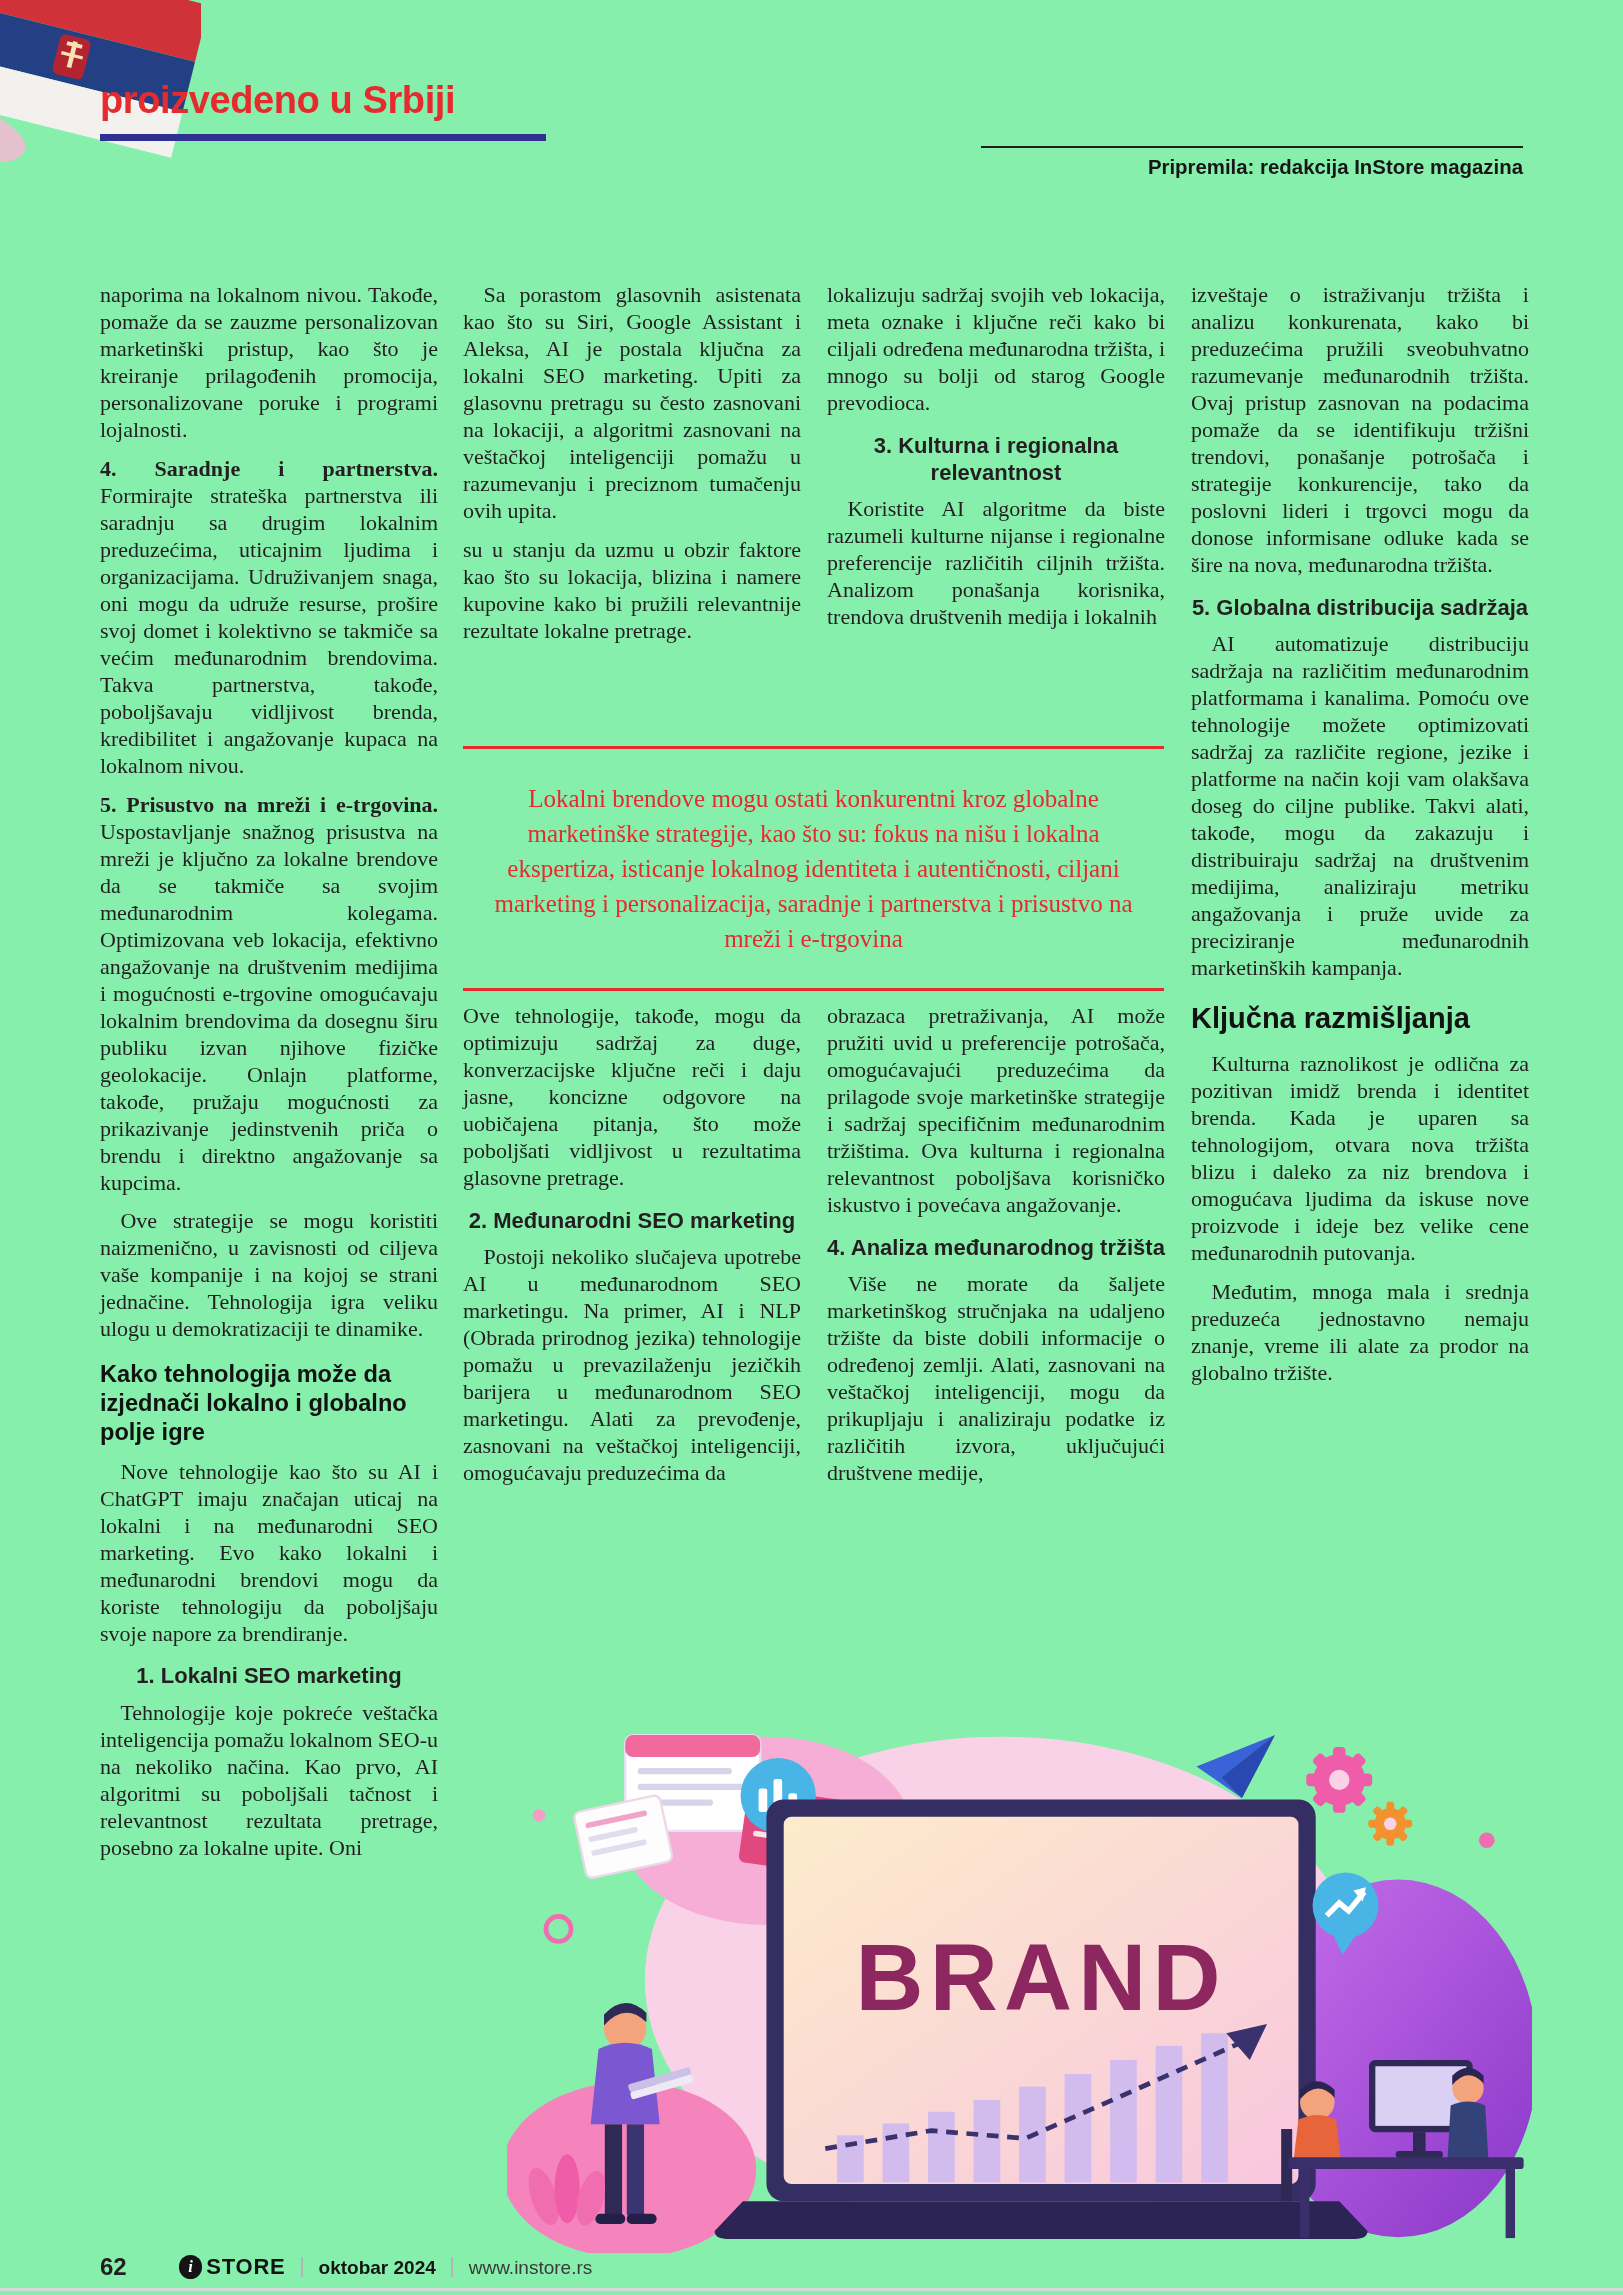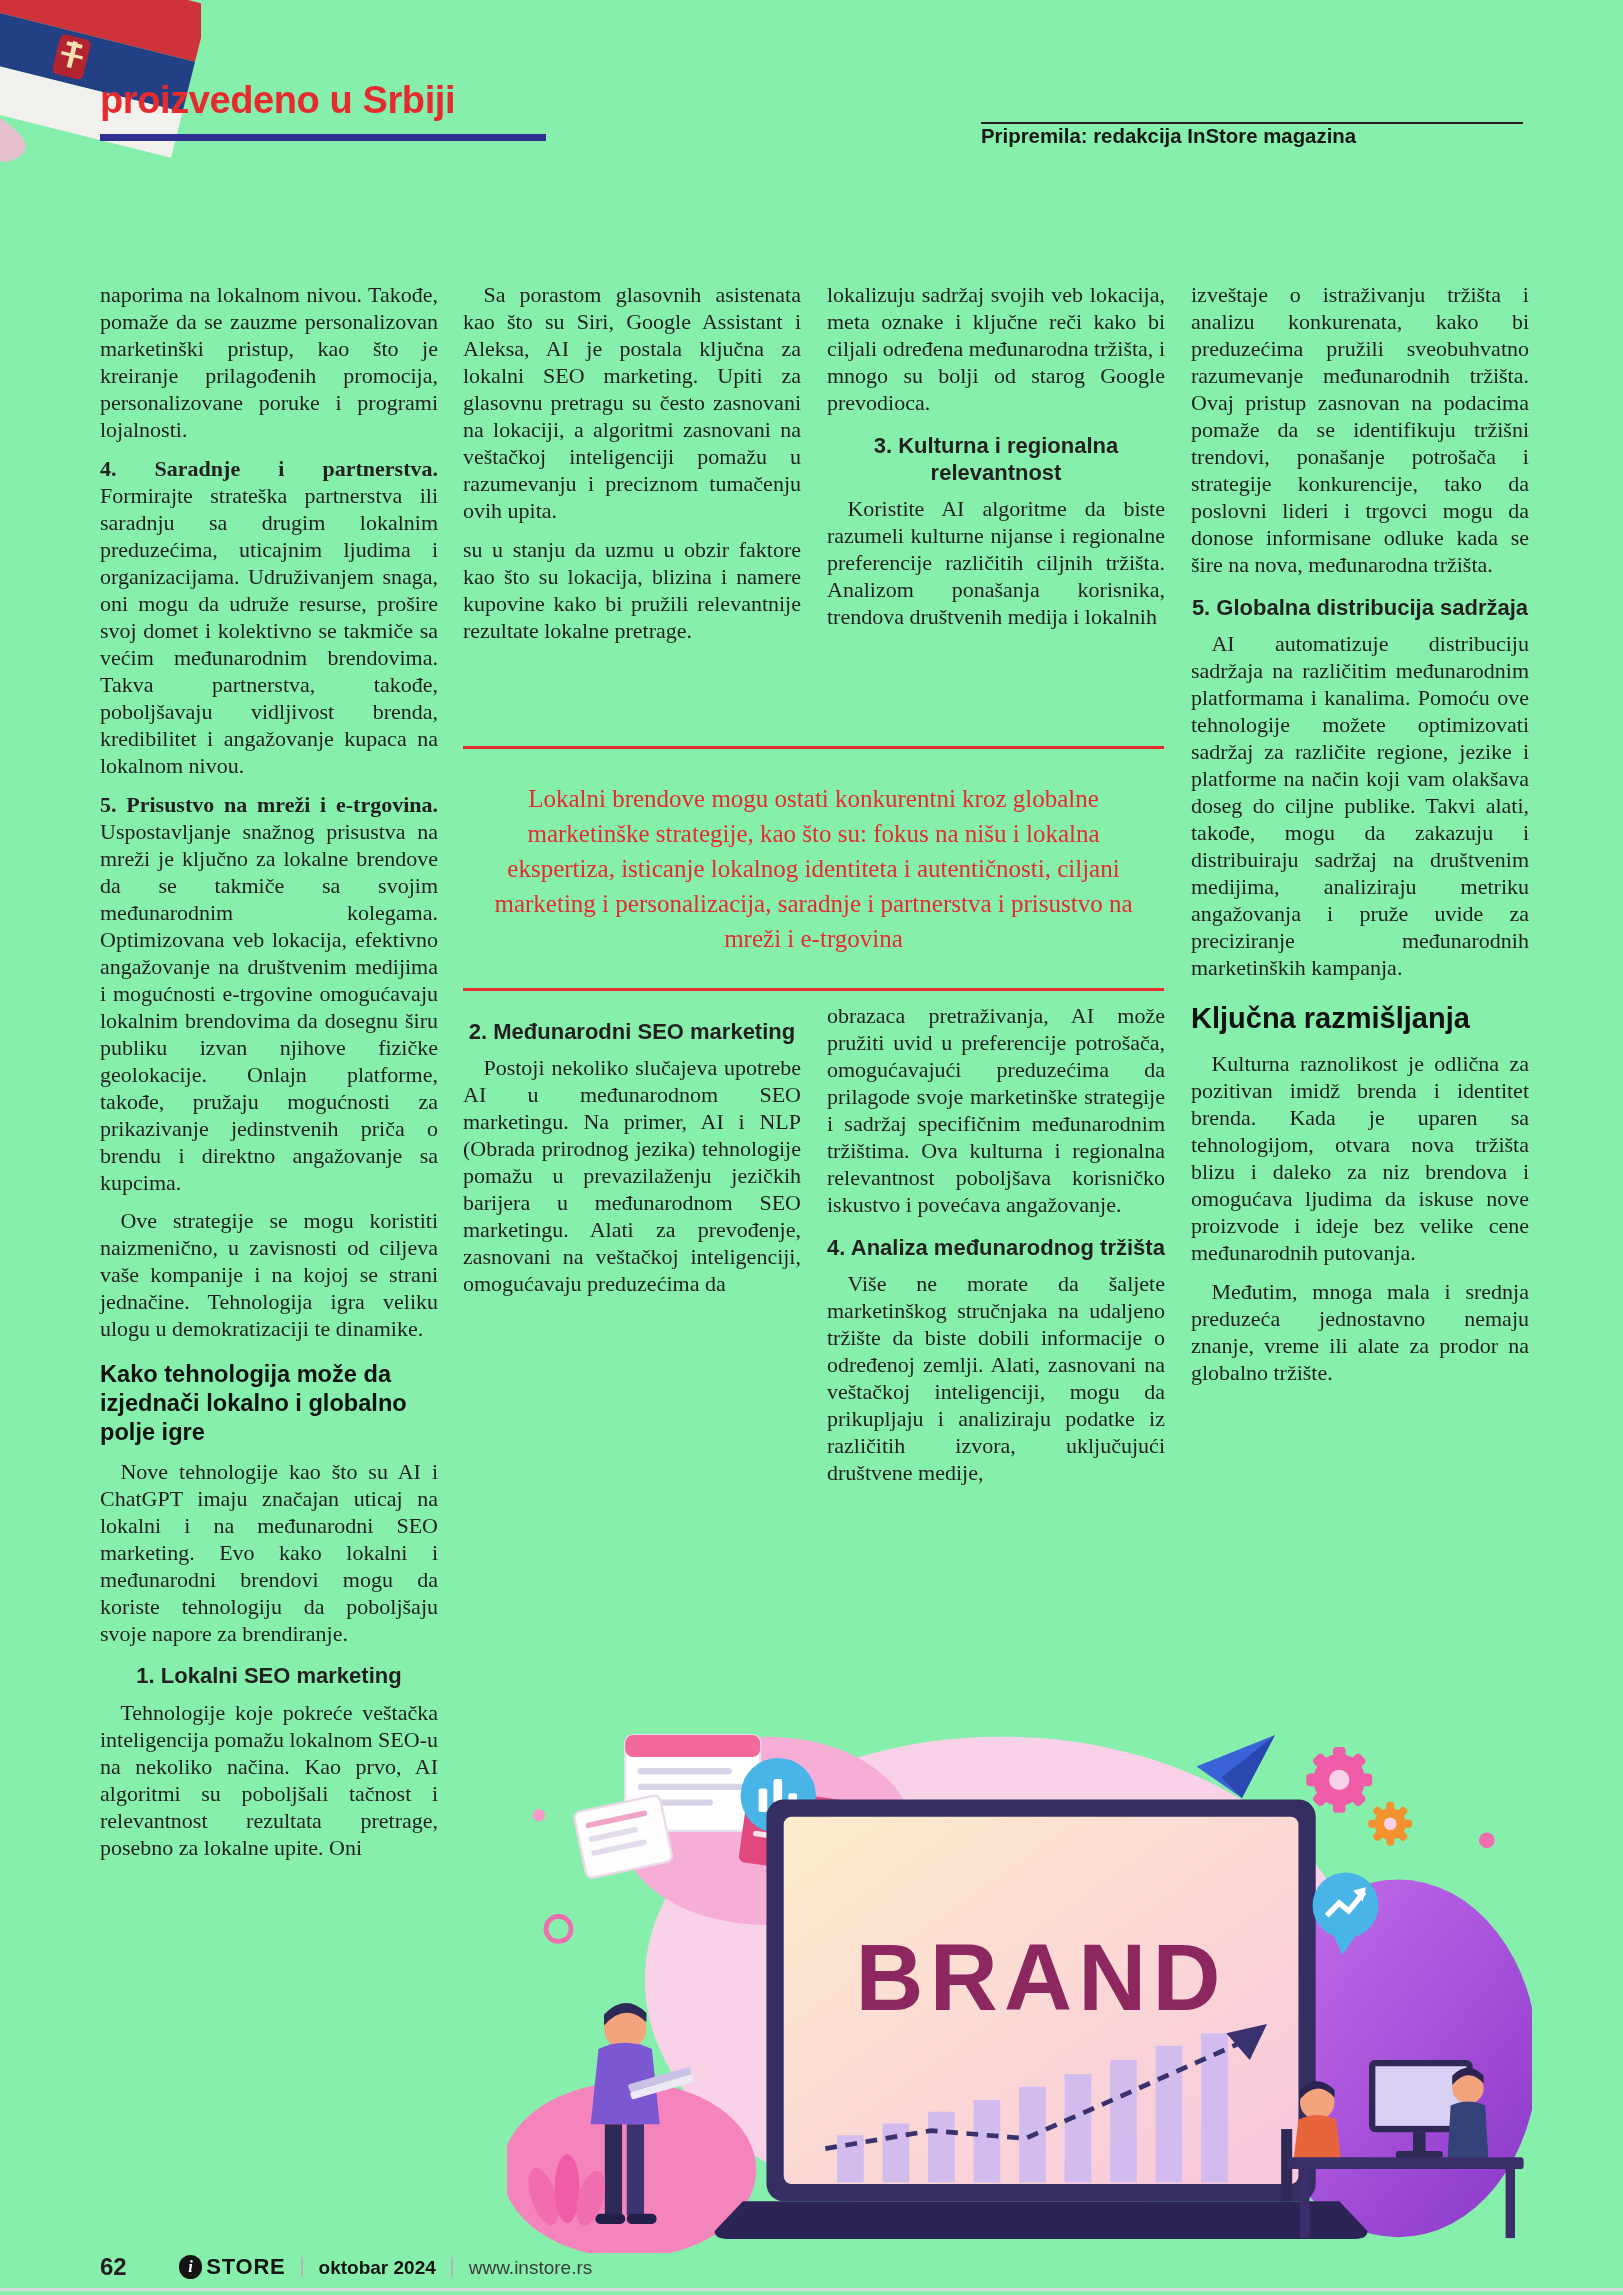--- a/index.html
+++ b/index.html
@@ -6,23 +6,23 @@
   html,body{background:#ffffff}
   .page{position:relative;width:1623px;height:2295px;background:#86efac;overflow:hidden;
         font-family:"Liberation Serif",serif;color:#231f20}
   .abs{position:absolute}
 
   
   .flag-svg{left:0;top:0;width:201px;height:162px}
   .page-title{left:100px;top:80px;font:bold 38px/1.1 "Liberation Sans",sans-serif;
               color:#e62b2f;letter-spacing:-0.4px}
   .title-underline{left:100px;top:134px;width:446px;height:7px;background:#2e3192}
-  .byline{right:100px;top:122px;width:542px;text-align:left;
+  .byline{right:100px;top:146px;width:542px;text-align:right;
           font:bold 20.4px/1.25 "Liberation Sans",sans-serif;color:#161616;
-          border-top:2.4px solid #231f20;padding-top:0}
+          border-top:2.4px solid #231f20;padding-top:7px}
 
   
   .col{width:338px;font-size:22px;line-height:27px;text-align:justify;hyphens:auto}
   .body-para{margin:0 0 11.8px 0;text-indent:20.4px}
   .body-para.noindent{text-indent:0}
   .body-para strong{font-weight:bold}
   .col-heading{font:bold 23.6px/29px "Liberation Sans",sans-serif;margin:17.3px 0 11px;
                text-align:left;color:#121212}
   .col-heading-lg{font:bold 29px/35px "Liberation Sans",sans-serif;margin:20.4px 0 14px;
                   text-align:left;color:#121212}
@@ -86,20 +86,21 @@
   <div class="col abs" style="left:463px;top:281px">
       <p class="body-para">Sa porastom glasovnih asistenata kao što su Siri, Google Assistant i Aleksa, AI je postala ključna za lokalni SEO marketing. Upiti za glasovnu pretragu su često zasnovani na lokaciji, a algoritmi zasnovani na veštačkoj inteligenciji pomažu u razumevanju i preciznom tumačenju ovih upita.</p>
       <p class="body-para noindent">su u stanju da uzmu u obzir faktore kao što su lokacija, blizina i namere kupovine kako bi pružili relevantnije rezultate lokalne pretrage.</p>
     </div>
   <div class="col abs" style="left:827px;top:281px">
       <p class="body-para noindent">lokalizuju sadržaj svojih veb lokacija, meta oznake i ključne reči kako bi ciljali određena međunarodna tržišta, i mnogo su bolji od starog Google prevodioca.</p>
       <h4 class="col-subheading">3. Kulturna i regionalna relevantnost</h4>
       <p class="body-para">Koristite AI algoritme da biste razumeli kulturne nijanse i regionalne preferencije različitih ciljnih tržišta. Analizom ponašanja korisnika, trendova društvenih medija i lokalnih</p>
     </div>
   <div class="col abs" style="left:463px;top:1002px">
+      <p class="body-para noindent">Ove tehnologije, takođe, mogu da optimizuju sadržaj za duge, konverzacijske ključne reči i daju jasne, koncizne odgovore na uobičajena pitanja, što može poboljšati vidljivost u rezultatima glasovne pretrage.</p>
       <h4 class="col-subheading">2. Međunarodni SEO marketing</h4>
       <p class="body-para">Postoji nekoliko slučajeva upotrebe AI u međunarodnom SEO marketingu. Na primer, AI i NLP (Obrada prirodnog jezika) tehnologije pomažu u prevazilaženju jezičkih barijera u međunarodnom SEO marketingu. Alati za prevođenje, zasnovani na veštačkoj inteligenciji, omogućavaju preduzećima da</p>
     </div>
   <div class="col abs" style="left:827px;top:1002px">
       <p class="body-para noindent">obrazaca pretraživanja, AI može pružiti uvid u preferencije potrošača, omogućavajući preduzećima da prilagode svoje marketinške strategije i sadržaj specifičnim međunarodnim tržištima. Ova kulturna i regionalna relevantnost poboljšava korisničko iskustvo i povećava angažovanje.</p>
       <h4 class="col-subheading">4. Analiza međunarodnog tržišta</h4>
       <p class="body-para">Više ne morate da šaljete marketinškog stručnjaka na udaljeno tržište da biste dobili informacije o određenoj zemlji. Alati, zasnovani na veštačkoj inteligenciji, mogu da prikupljaju i analiziraju podatke iz različitih izvora, uključujući društvene medije,</p>
     </div>
   <div class="col abs" style="left:1191px;top:281px;height:1437px">
       <p class="body-para noindent">izveštaje o istraživanju tržišta i analizu konkurenata, kako bi preduzećima pružili sveobuhvatno razumevanje međunarodnih tržišta. Ovaj pristup zasnovan na podacima pomaže da se identifikuju tržišni trendovi, ponašanje potrošača i strategije konkurencije, tako da poslovni lideri i trgovci mogu da donose informisane odluke kada se šire na nova, međunarodna tržišta.</p>

